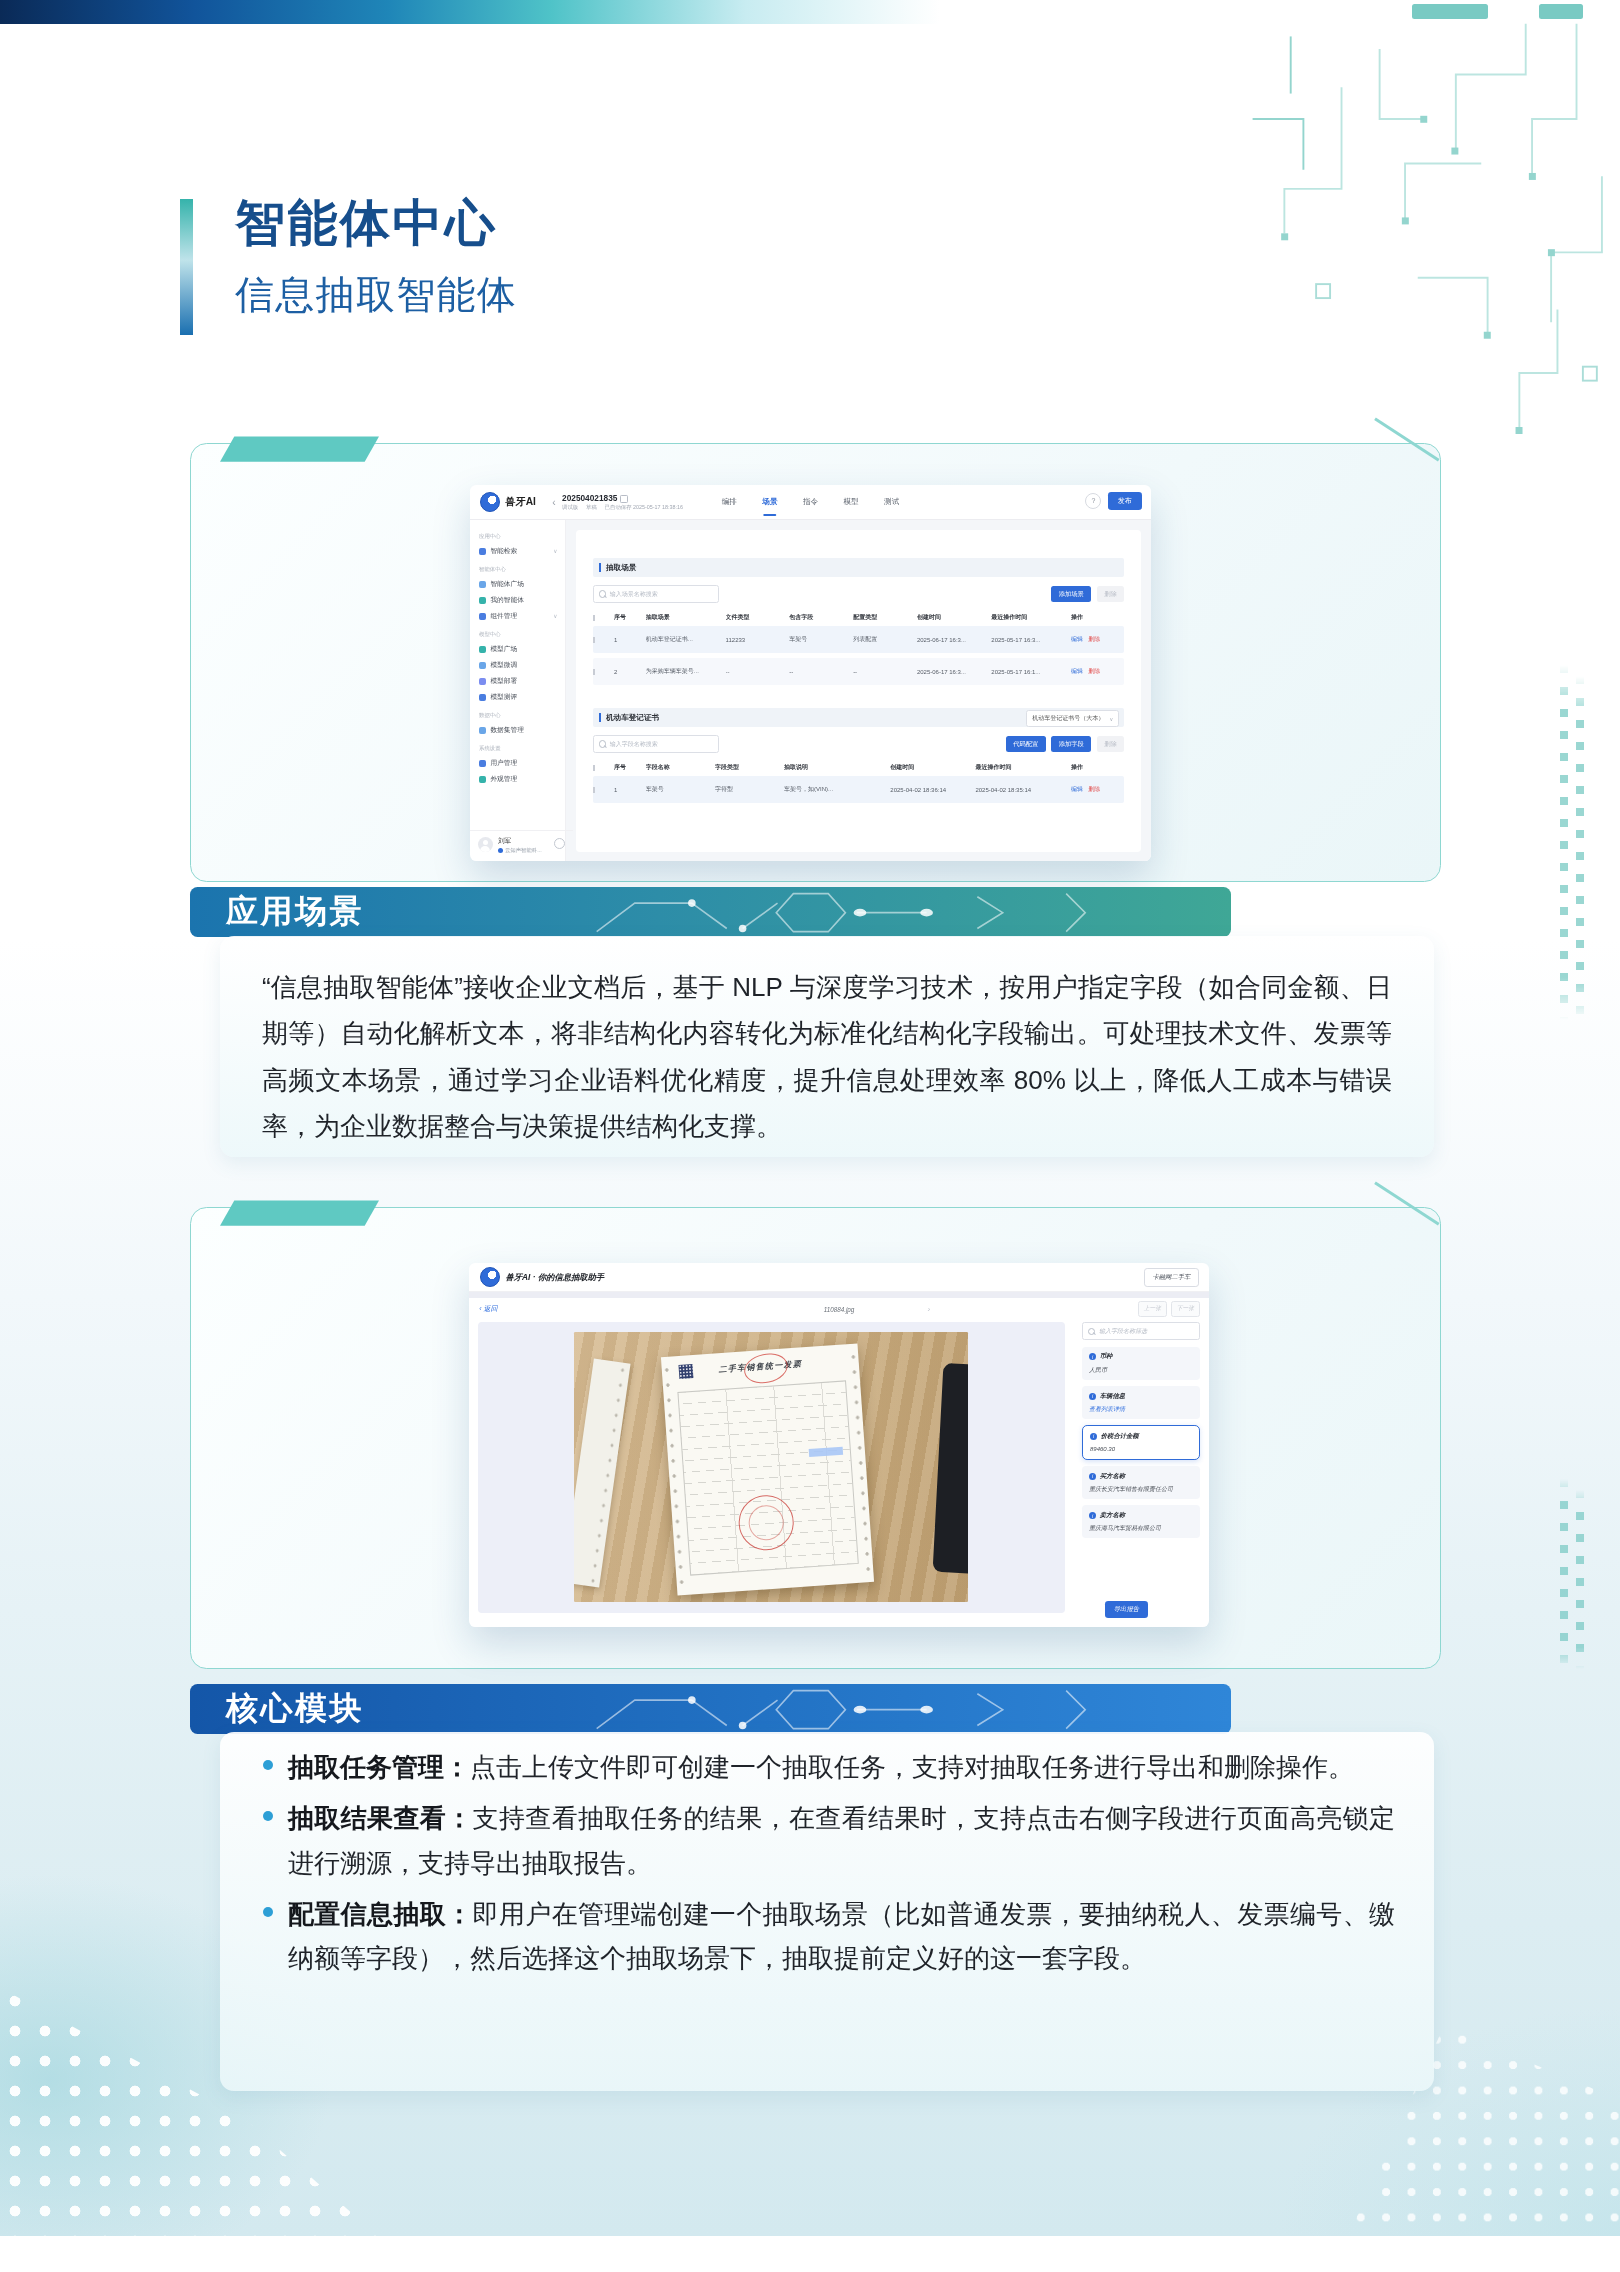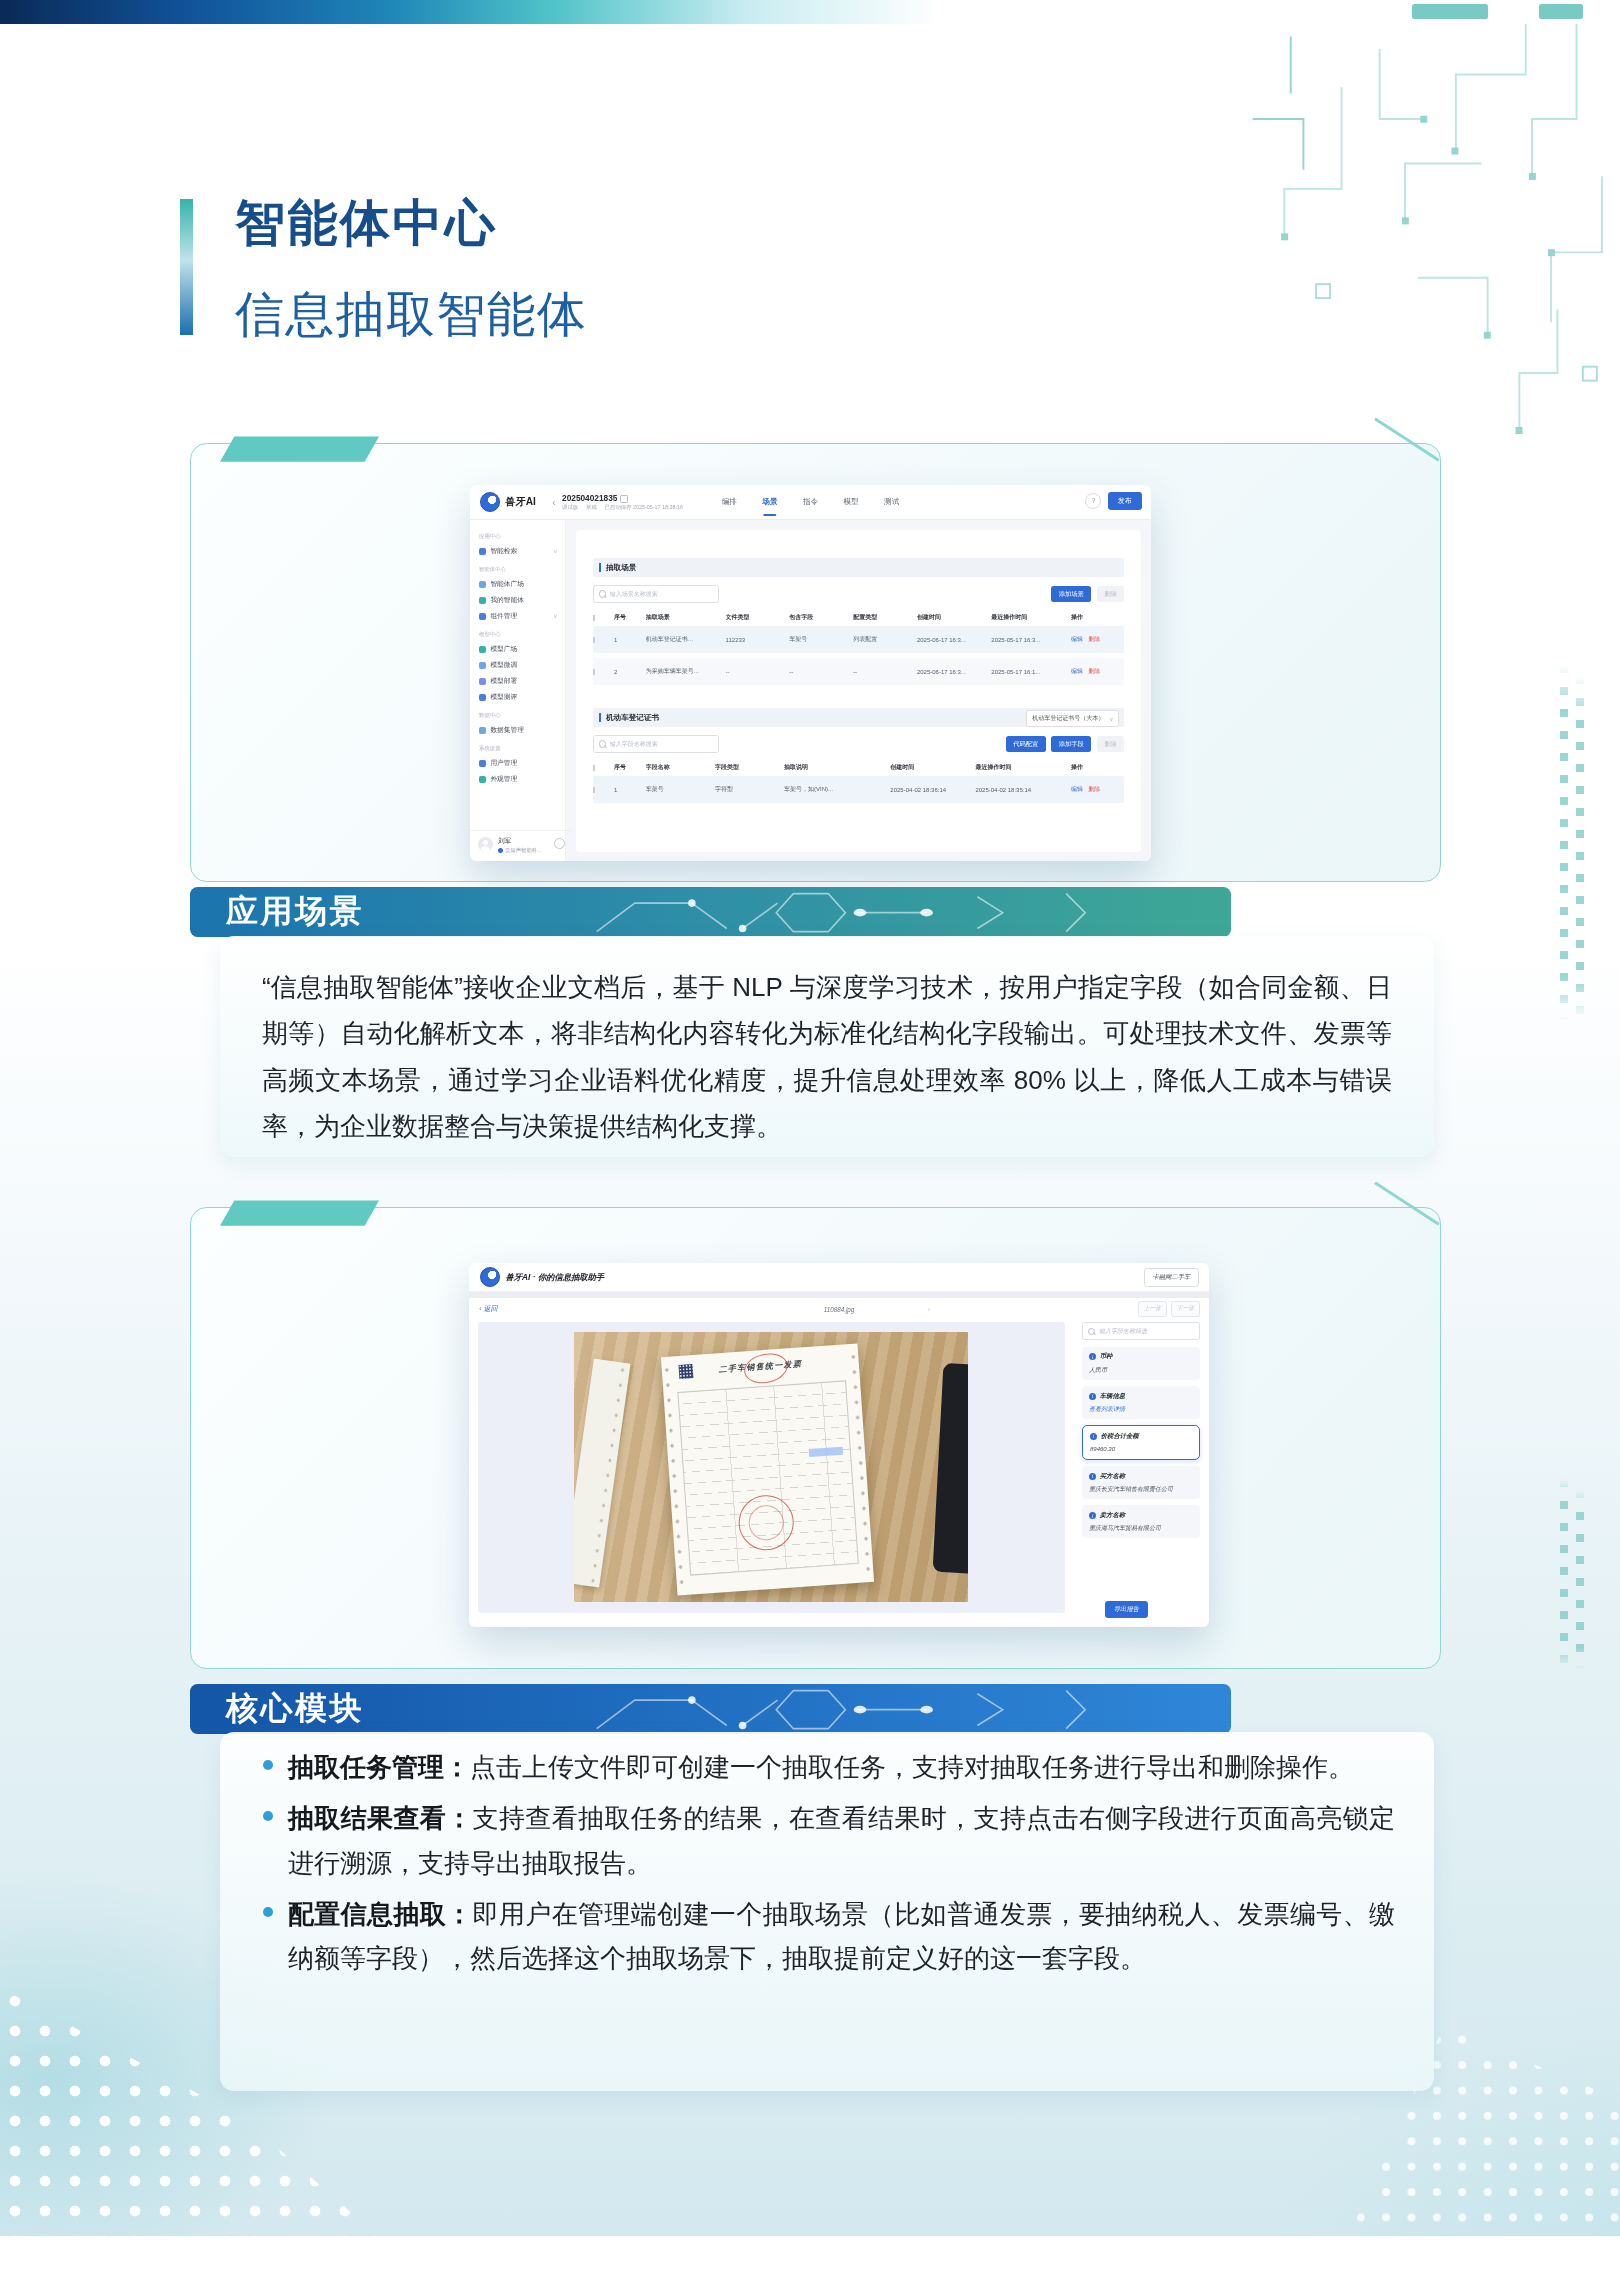--- a/index.html
+++ b/index.html
@@ -24,21 +24,21 @@
     background-image:radial-gradient(circle,#ffffff 5.1px,rgba(255,255,255,0) 5.7px);background-size:30px 30px;
     clip-path:polygon(0 30%,58% 62%,100% 100%,0 100%);opacity:.95;}
   .dots-br{position:absolute;right:0;bottom:0;width:273px;height:209px;
     background-image:radial-gradient(circle,#ffffff 3.8px,rgba(255,255,255,0) 4.4px);background-size:25.4px 25.4px;
     clip-path:polygon(35% 0,100% 35%,100% 100%,0 100%);opacity:.8;}
   
   .title-block{position:absolute;left:180px;top:190px;}
   .title-bar{position:absolute;left:0;top:9px;width:12.7px;height:136px;
     background:linear-gradient(180deg,#35b3ab 0%,#bfe3ea 45%,#1a6fb0 100%);}
   .h1{position:absolute;left:55px;top:0;font-size:50px;font-weight:800;color:#164e8c;letter-spacing:2.5px;white-space:nowrap;}
-  .h2{position:absolute;left:55px;top:92px;font-size:49px;font-weight:500;color:#1d5fa3;letter-spacing:1.3px;white-space:nowrap;}
+  .h2{position:absolute;left:55px;top:78px;font-size:39px;font-weight:500;color:#1d5fa3;letter-spacing:1.3px;white-space:nowrap;}
   
   .frame{position:absolute;left:190px;width:1249px;border:1.9px solid #8ed7d1;border-radius:16.5px;
     background:linear-gradient(135deg,#fcffff 0%,#f1f9fb 60%,#eaf6f8 100%);}
   .frame1{top:443px;height:437px;}
   .frame2{top:1207px;height:460px;font-style:italic;}
   .frame-accent{position:absolute;left:29px;top:-7.6px;width:159px;height:25.4px;background:#5fc9c2;
     clip-path:polygon(9% 0,100% 0,91% 100%,0 100%);}
   .frame-cut{position:absolute;right:-5.1px;top:-6.3px;width:76px;height:2.5px;background:#8ed7d1;transform:rotate(33deg);}
   
   .window{position:absolute;background:#fff;border-radius:6.3px;overflow:hidden;

